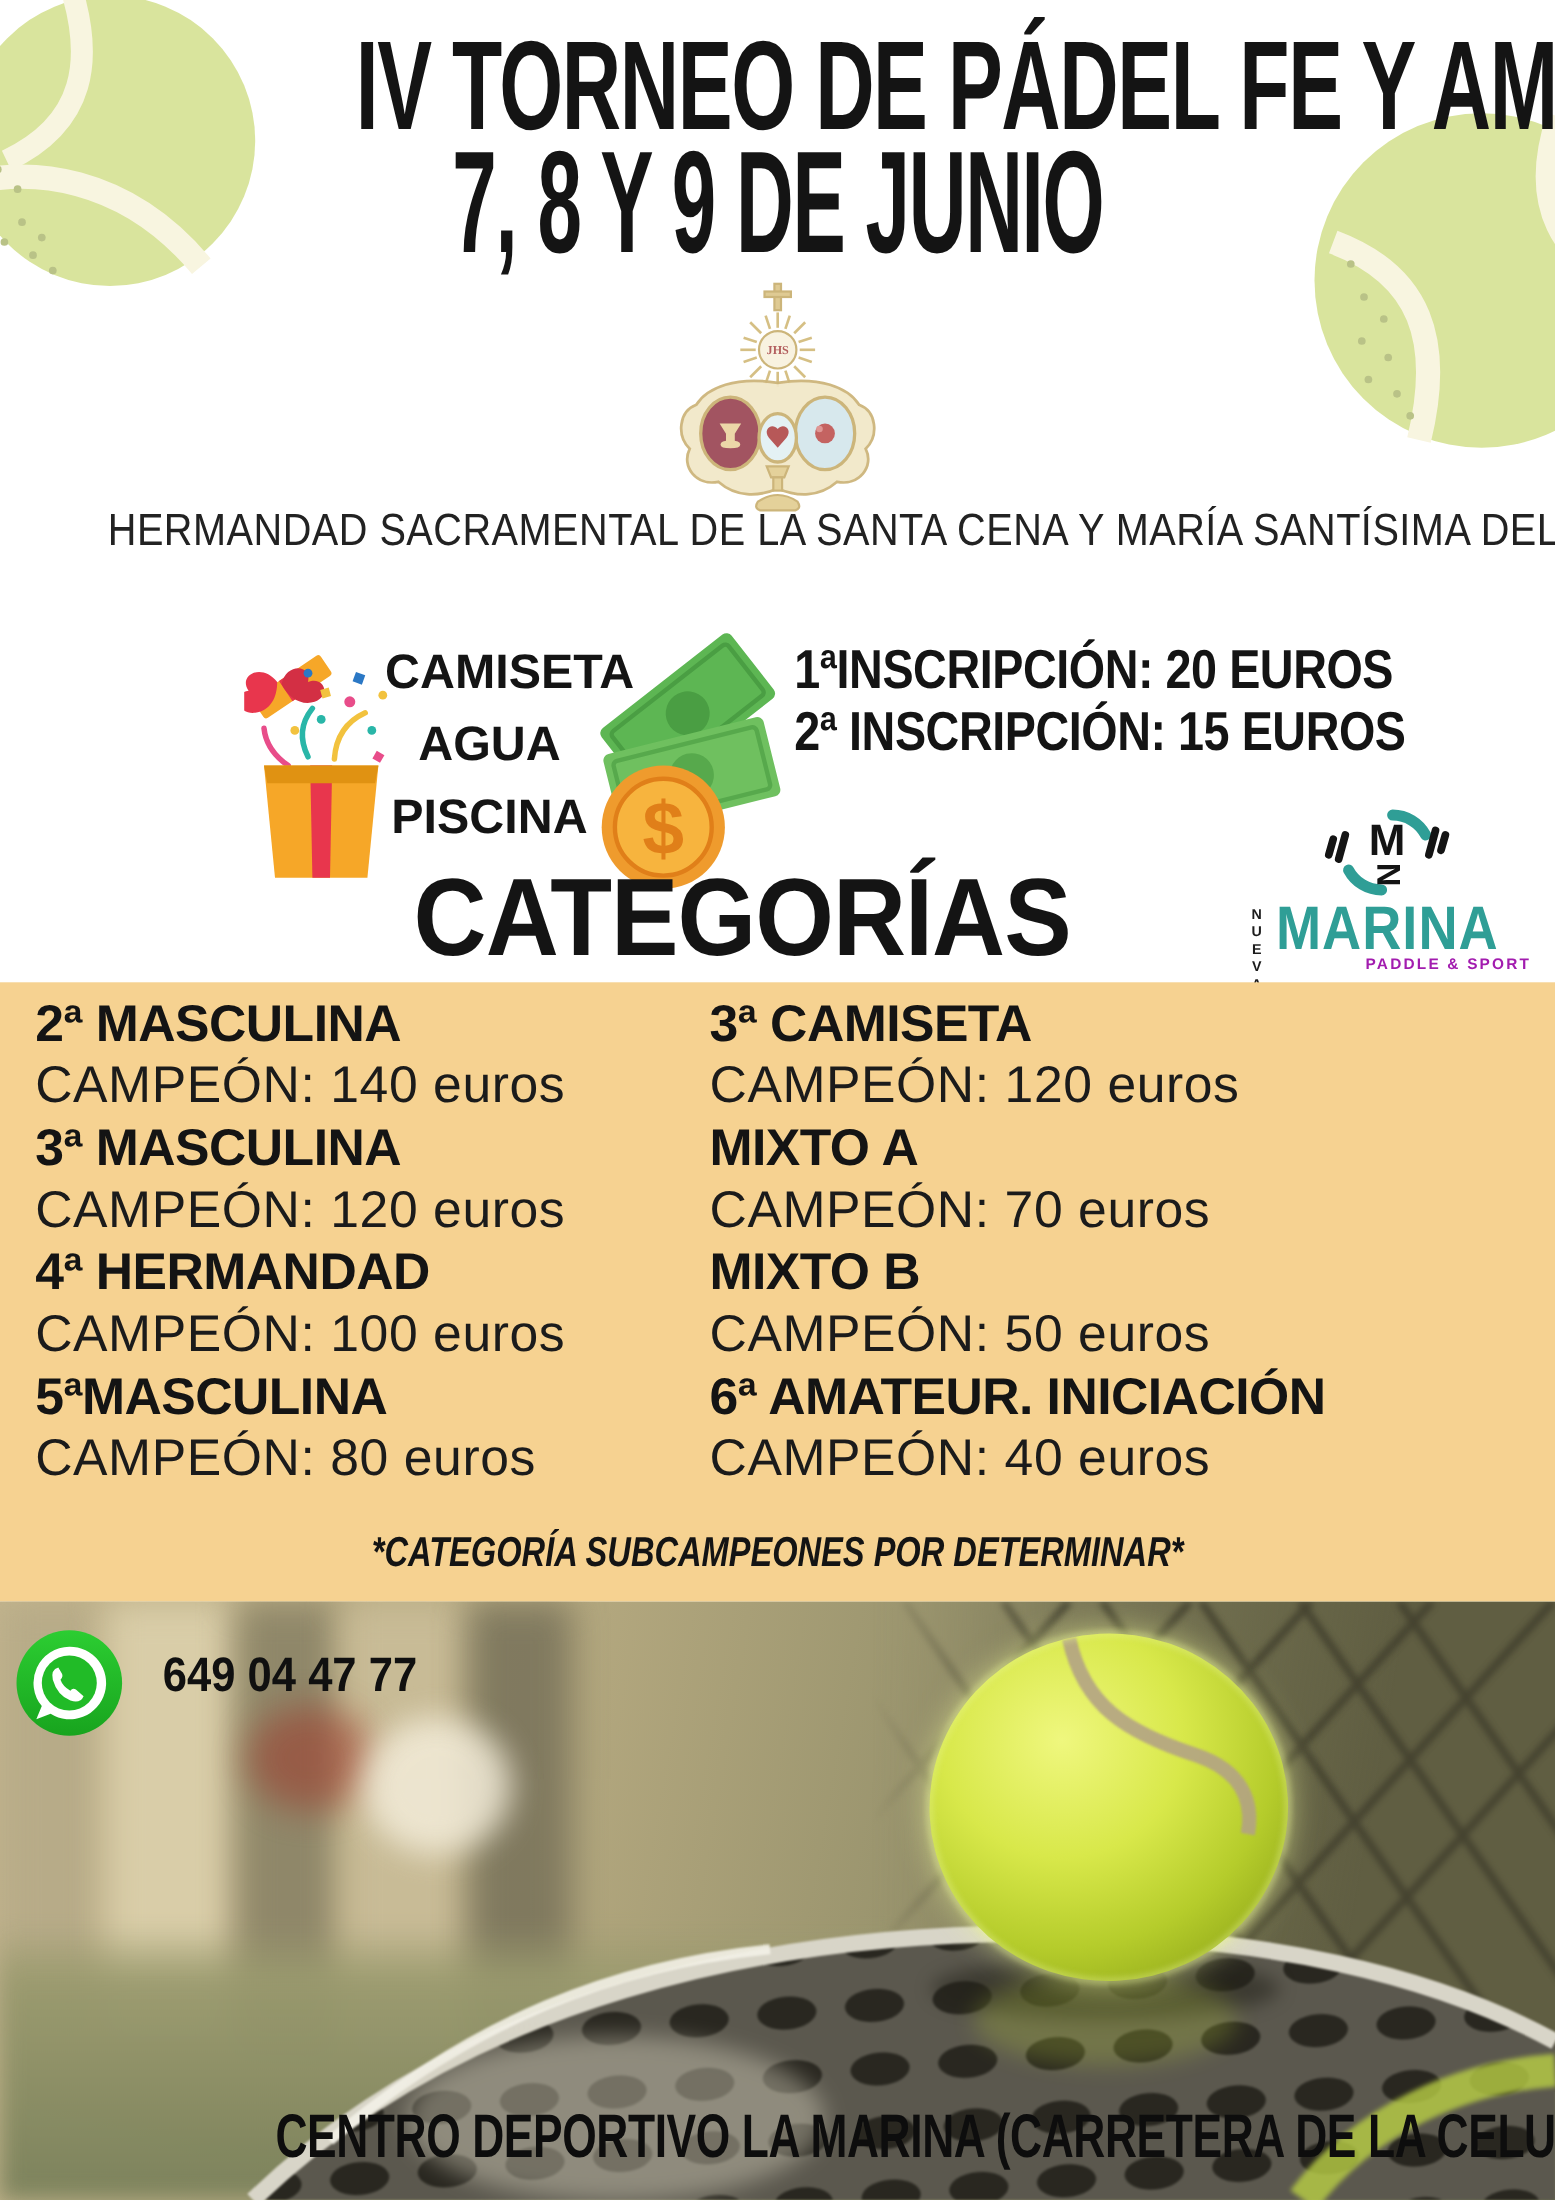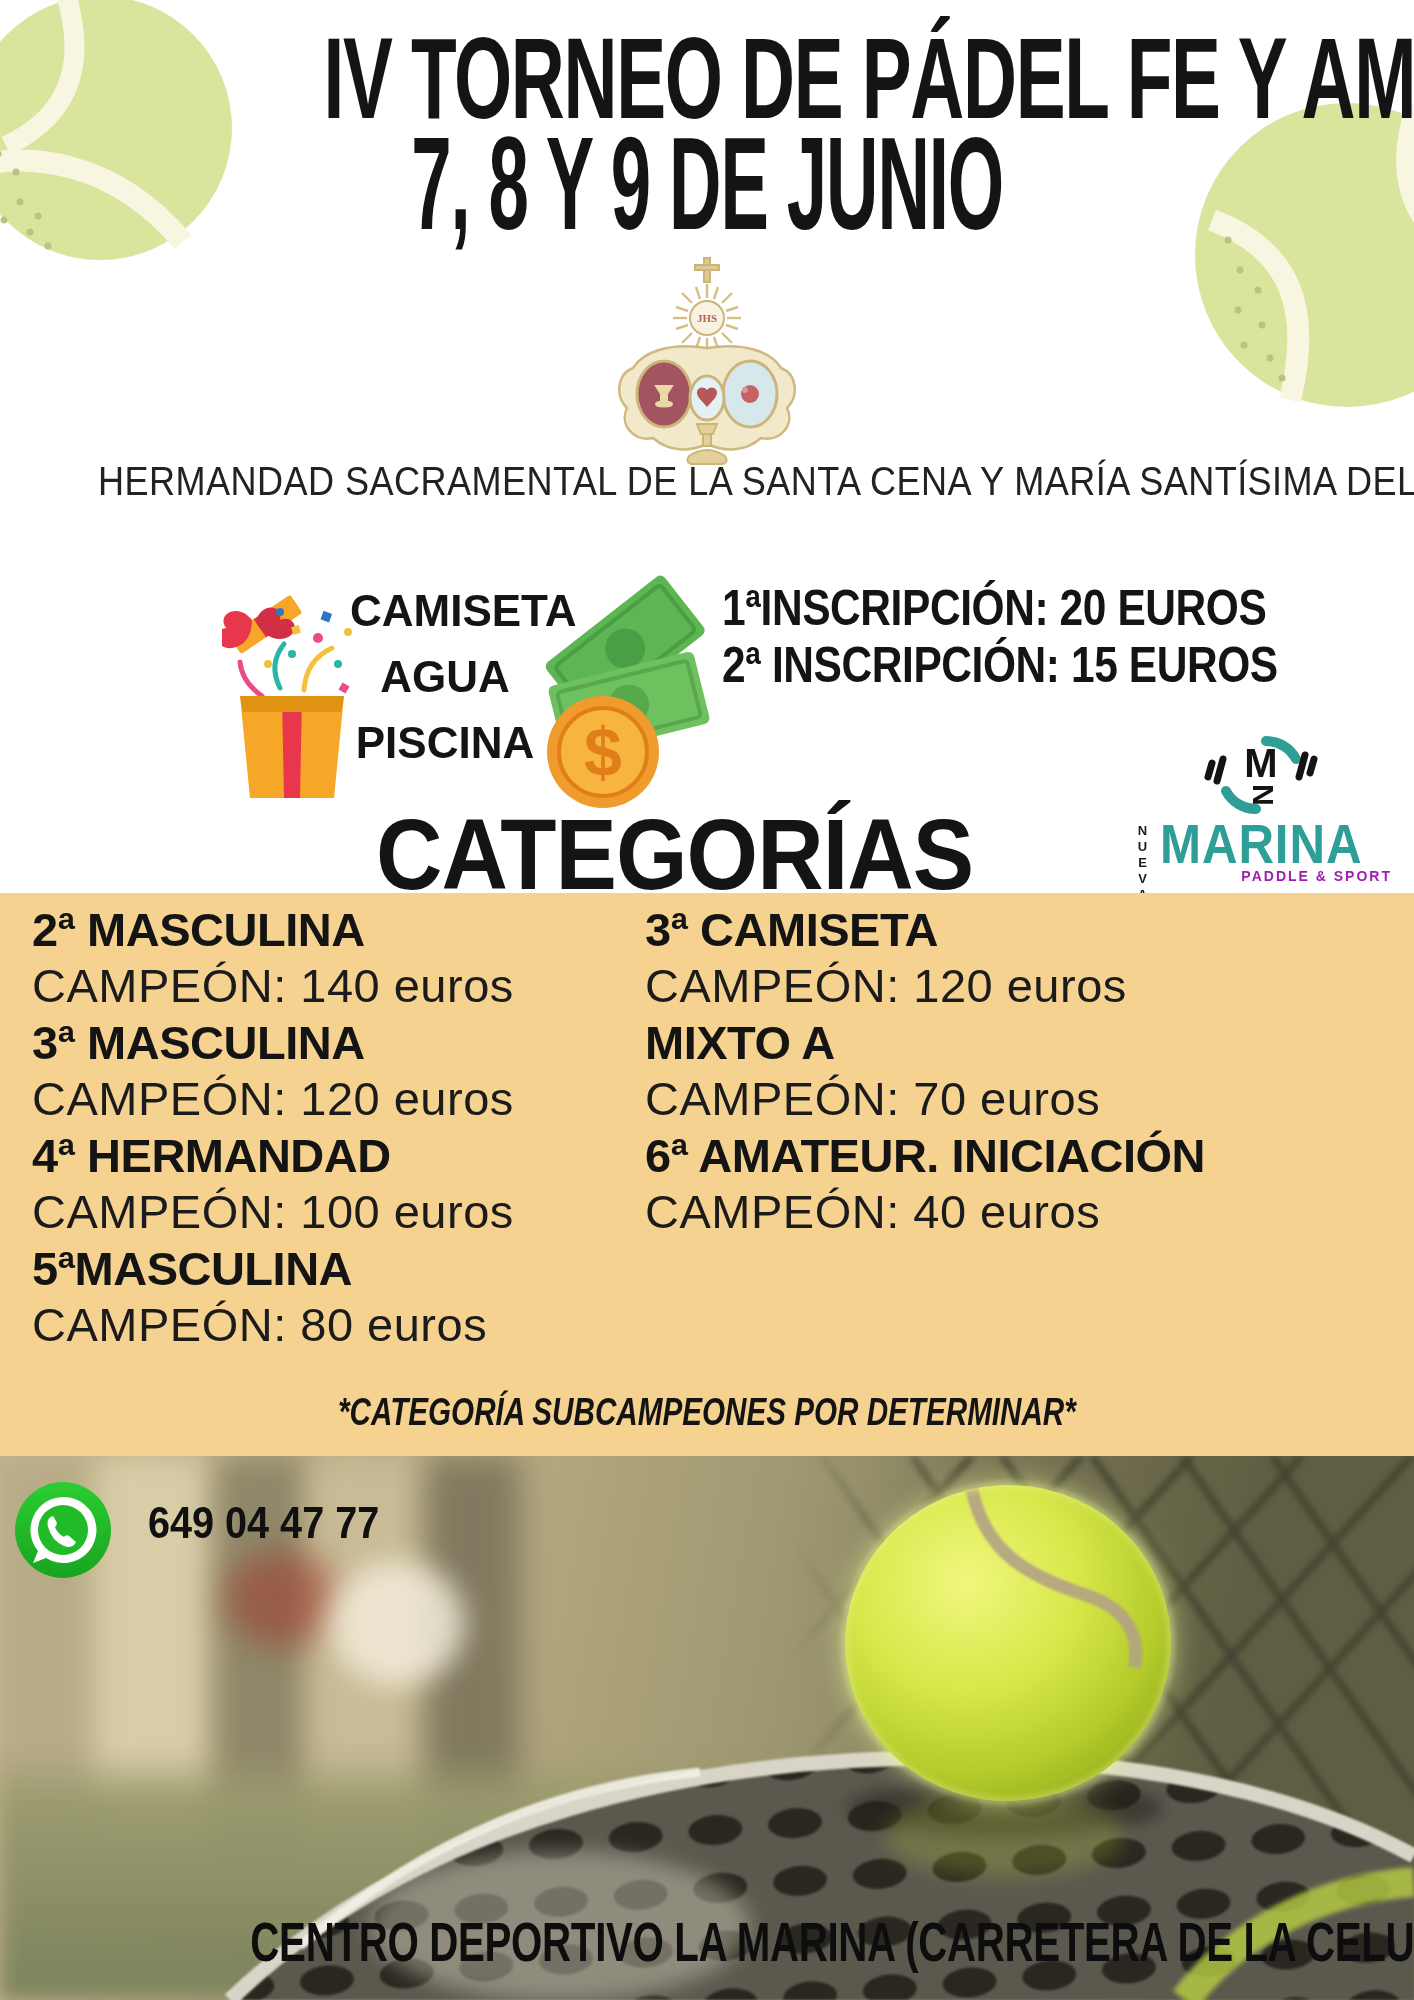--- a/index.html
+++ b/index.html
@@ -26,21 +26,21 @@
   .organizer .tx { display:inline-block; transform:scaleX(.88); letter-spacing:.5px; }
   
   .gift-wrap  { position:absolute; left:222px; top:568px; }
   .perk-list  { position:absolute; left:350px; top:578px; width:190px; text-align:center; }
   .perk-list .perk { font-size:44px; font-weight:700; line-height:66px; }
   .money-wrap { position:absolute; left:525px; top:560px; }
   .inscriptions { position:absolute; left:722px; top:580px; }
   .inscriptions .line { font-size:50px; font-weight:700; line-height:57px; white-space:nowrap; }
   .inscriptions .tx { display:inline-block; transform:scaleX(.85); transform-origin:left center; letter-spacing:-0.5px; }
   
-  .cat-heading { position:absolute; top:802px; width:100%; text-align:center; padding-right:64px; }
+  .cat-heading { position:absolute; top:782px; width:100%; text-align:center; padding-right:64px; }
   .cat-heading .tx { display:inline-block; font-size:100px; font-weight:800; letter-spacing:-1px; transform:scaleX(.92); line-height:1.05; }
   .sponsor { position:absolute; right:22px; top:733px; width:262px; height:178px; }
   .sponsor .icon-row { text-align:center; height:84px; }
   .sponsor .name-row { position:relative; padding-left:30px; }
   .sponsor .vertical { position:absolute; left:6px; top:6px; font-size:13px; font-weight:700; color:#1c1c1c;
                        letter-spacing:1px; writing-mode:vertical-rl; text-orientation:upright; line-height:1; }
   .sponsor .brand { font-size:56px; font-weight:800; color:#2f9e96; letter-spacing:1px; line-height:.95;
                     transform:scaleX(.88); transform-origin:left center; display:inline-block; }
   .sponsor .tagline { text-align:right; font-size:14px; font-weight:700; color:#a21caf; letter-spacing:2px; margin-top:-2px; }
   
@@ -275,20 +275,24 @@
       </div>
     </div>
     <div class="cat-col col-right">
       <div class="cat-item">
         <div class="name">3ª CAMISETA</div>
         <div class="prize">CAMPEÓN:  120 euros</div>
       </div>
       <div class="cat-item">
         <div class="name">MIXTO A</div>
         <div class="prize">CAMPEÓN: 70 euros</div>
+      </div>
+      <div class="cat-item">
+        <div class="name">MIXTO B</div>
+        <div class="prize">CAMPEÓN: 50 euros</div>
       </div>
       <div class="cat-item">
         <div class="name">6ª AMATEUR. INICIACIÓN</div>
         <div class="prize">CAMPEÓN: 40 euros</div>
       </div>
     </div>
     <div class="cat-note">
       <span class="tx">*CATEGORÍA SUBCAMPEONES POR DETERMINAR*</span>
     </div>
   </div>

